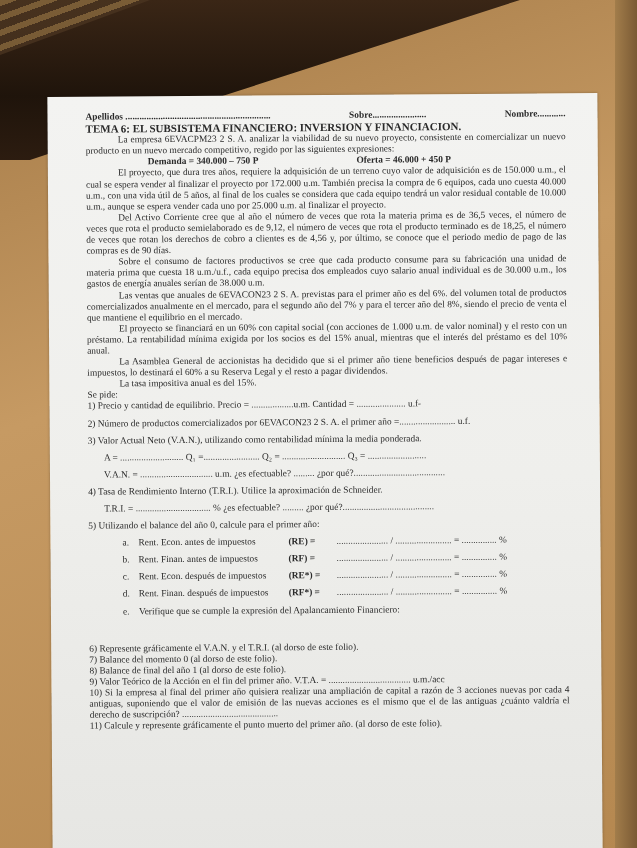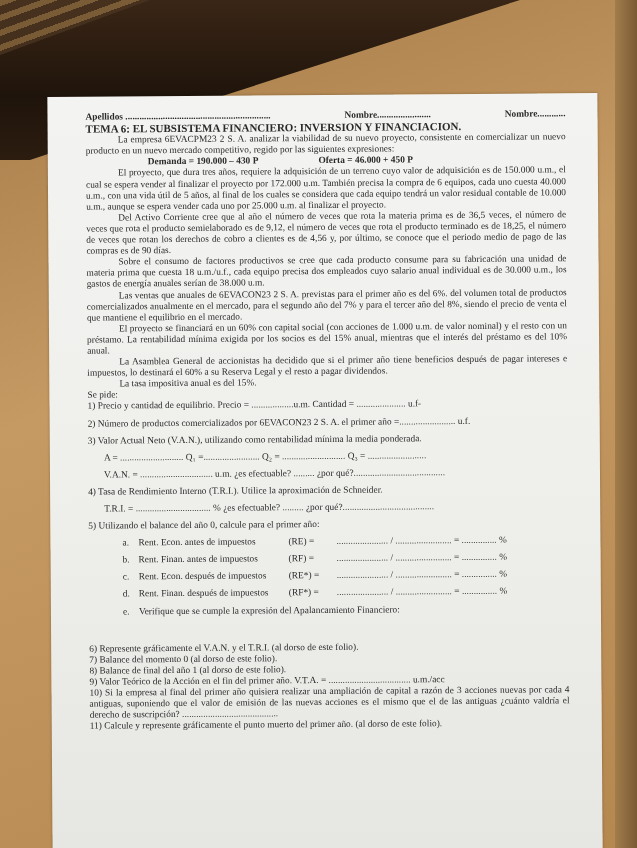--- a/index.html
+++ b/index.html
@@ -36,49 +36,49 @@
   }
   .content {
     position: absolute; left: 38px; top: 15px; width: 480px;
     font-size: 9.4px; line-height: 11.1px; color: #2a2a2a;
     text-align: justify;
   }
   .hdr { display: flex; justify-content: space-between; font-weight: bold; font-size: 9.4px; }
   .title { font-weight: bold; font-size: 11px; margin-top: 1px; }
   .p { text-indent: 32px; margin: 0; }
   .center-row { display: flex; font-weight: bold; padding-left: 62px; }
-  .center-row .oferta { margin-left: 60px; }
+  .center-row .oferta { margin-left: 98px; }
   .q { margin: 0; }
   .qrow { margin-top: 6px; }
   .sub { padding-left: 16px; margin-top: 6px; }
   .item5 { padding-left: 34px; margin-top: 6px; display: flex; }
   .item5 .l { width: 16px; }
   .item5 .txt { width: 150px; }
-  .item5 .ab { width: 48px; }
+  .item5 .ab { width: 48px; font-weight: bold; }
   .tight { margin-top: 0; }
 </style>
 </head>
 <body>
 
 <div class="bg-desk"></div>
 <div class="bg-dark"></div>
 <div class="bg-stripes"></div>
 <div class="bg-right-edge"></div>
 
 <div class="paper">
   <div class="content">
     <div class="hdr">
       <span>Apellidos ..............................................................</span>
-      <span>Nombre.......................</span>
+      <span>Sobre.......................</span>
       <span>Nombre............</span>
     </div>
     <div class="title">TEMA 6: EL SUBSISTEMA FINANCIERO: INVERSION Y FINANCIACION.</div>
     <p class="p">La empresa 6EVACPM23 2 S. A. analizar la viabilidad de su nuevo proyecto, consistente en comercializar un nuevo producto en un nuevo mercado competitivo, regido por las siguientes expresiones:</p>
     <div class="center-row">
-      <span>Demanda = 190.000 – 430 P</span>
+      <span>Demanda = 340.000 – 750 P</span>
       <span class="oferta">Oferta = 46.000 + 450 P</span>
     </div>
     <p class="p">El proyecto, que dura tres años, requiere la adquisición de un terreno cuyo valor de adquisición es de 150.000 u.m., el cual se espera vender al finalizar el proyecto por 172.000 u.m. También precisa la compra de 6 equipos, cada uno cuesta 40.000 u.m., con una vida útil de 5 años, al final de los cuales se considera que cada equipo tendrá un valor residual contable de 10.000 u.m., aunque se espera vender cada uno por 25.000 u.m. al finalizar el proyecto.</p>
     <p class="p">Del Activo Corriente cree que al año el número de veces que rota la materia prima es de 36,5 veces, el número de veces que rota el producto semielaborado es de 9,12, el número de veces que rota el producto terminado es de 18,25, el número de veces que rotan los derechos de cobro a clientes es de 4,56 y, por último, se conoce que el periodo medio de pago de las compras es de 90 días.</p>
     <p class="p">Sobre el consumo de factores productivos se cree que cada producto consume para su fabricación una unidad de materia prima que cuesta 18 u.m./u.f., cada equipo precisa dos empleados cuyo salario anual individual es de 30.000 u.m., los gastos de energía anuales serían de 38.000 u.m.</p>
     <p class="p">Las ventas que anuales de 6EVACON23 2 S. A. previstas para el primer año es del 6%. del volumen total de productos comercializados anualmente en el mercado, para el segundo año del 7% y para el tercer año del 8%, siendo el precio de venta el que mantiene el equilibrio en el mercado.</p>
     <p class="p">El proyecto se financiará en un 60% con capital social (con acciones de 1.000 u.m. de valor nominal) y el resto con un préstamo. La rentabilidad mínima exigida por los socios es del 15% anual, mientras que el interés del préstamo es del 10% anual.</p>
     <p class="p">La Asamblea General de accionistas ha decidido que si el primer año tiene beneficios después de pagar intereses e impuestos, lo destinará el 60% a su Reserva Legal y el resto a pagar dividendos.</p>
     <p class="p">La tasa impositiva anual es del 15%.</p>
 

